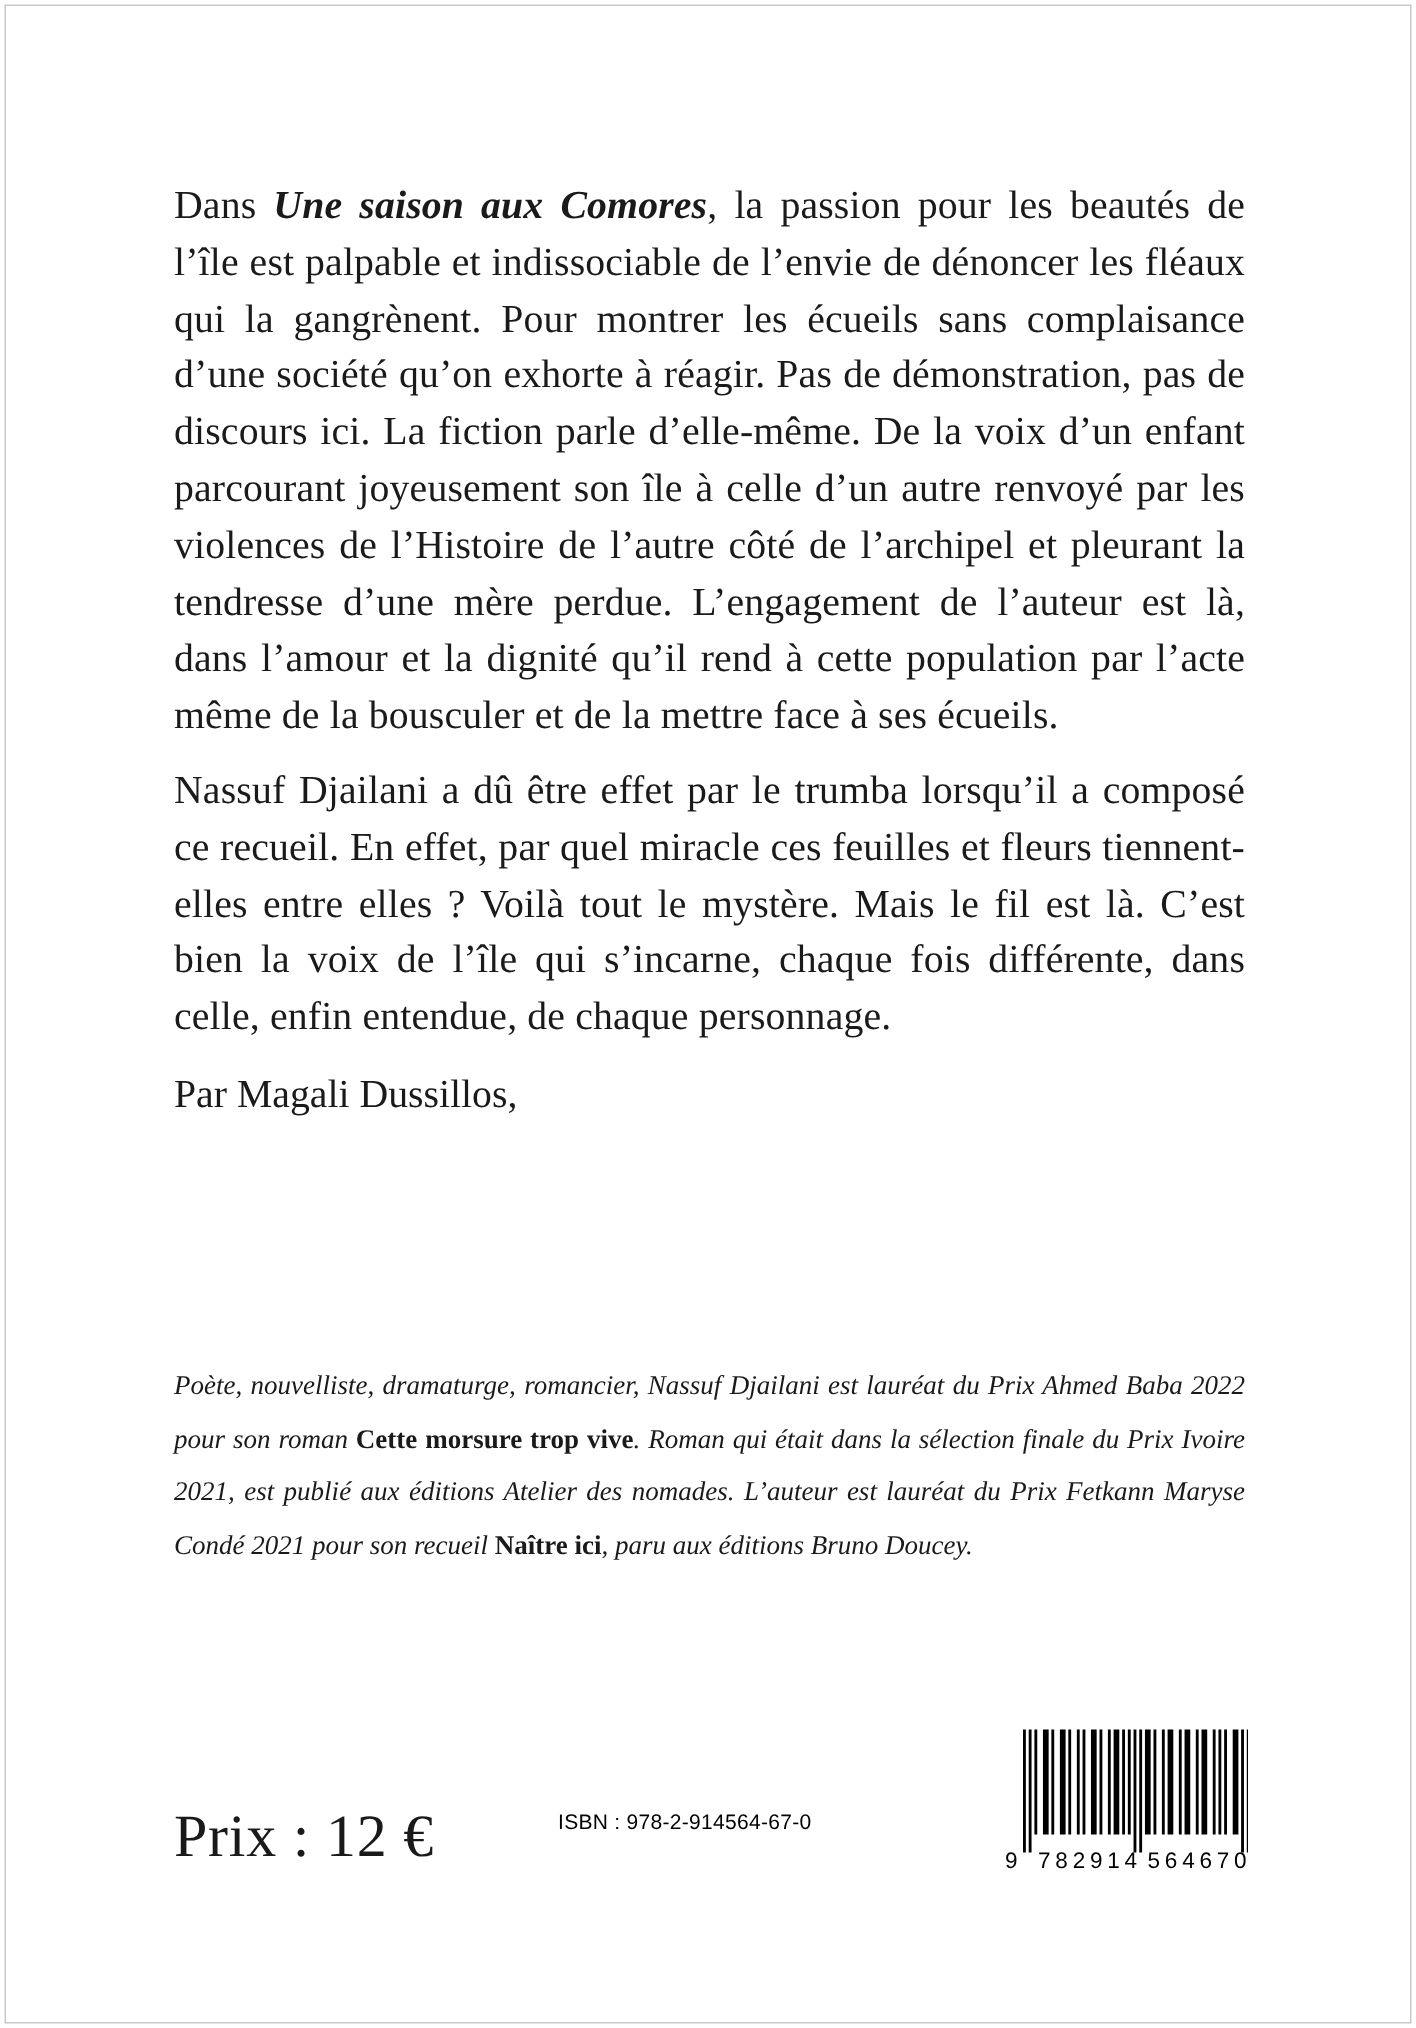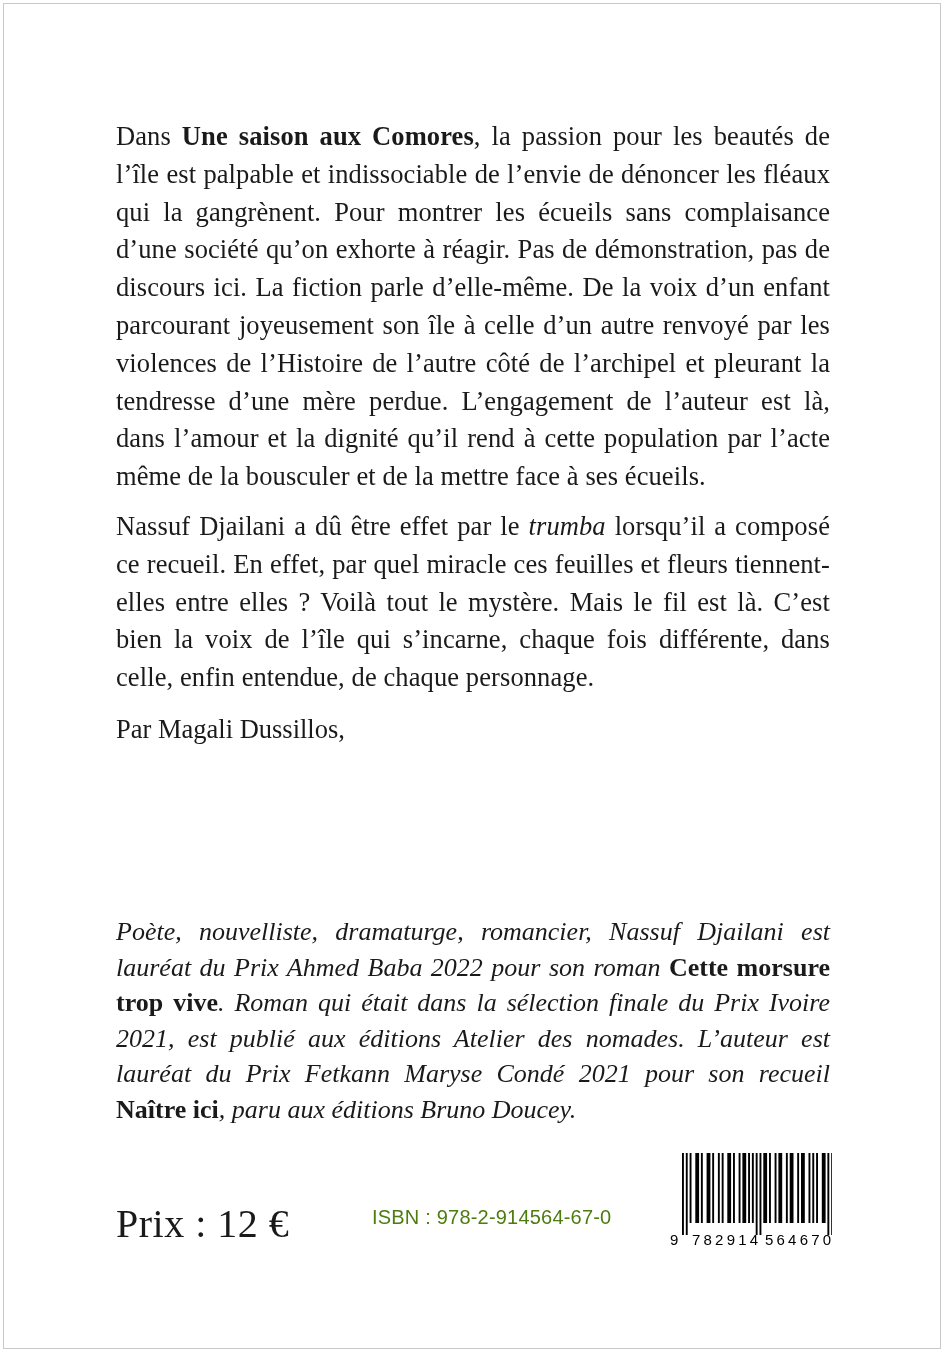--- a/index.html
+++ b/index.html
@@ -52,44 +52,44 @@
     letter-spacing: 0.1px;
   }
   .review p + p {
     margin-top: 12px;
   }
   .review p:last-of-type {
     
   }
   .title-bold {
     font-weight: bold;
+    font-style: italic;
   }
   .ital {
-    font-style: italic;
     margin-top: 27px;
   }
 
   .attribution {
     margin-top: 14px;
     text-align: left;
     font-size: 26.5px;
     line-height: 37.8px;
   }
   .attribution .line {
     display: block;
   }
 
   
   .bio {
     position: absolute;
     top: 888px;
     left: 0;
     width: 714px;
     font-style: italic;
-    font-size: 26px;
+    font-size: 18px;
     line-height: 35.5px;
     text-align: justify;
     text-justify: inter-word;
   }
   .bio .bold-roman {
     font-style: normal;
     font-weight: bold;
   }
   .price {
     position: absolute;
@@ -97,22 +97,22 @@
     top: 1200px;
     font-size: 40px;
     letter-spacing: 0.5px;
     white-space: nowrap;
   }
   .isbn {
     position: absolute;
     left: 372px;
     top: 1206px;
     font-family: "Liberation Sans", "DejaVu Sans", sans-serif;
-    font-size: 20px;
-    color: #4d7c0f;
+    font-size: 14px;
+    color: #000000;
     letter-spacing: 0.2px;
     white-space: nowrap;
   }
 
   
   .barcode-wrap {
     position: absolute;
     left: 666px;
     top: 1148px;
     width: 166px;

